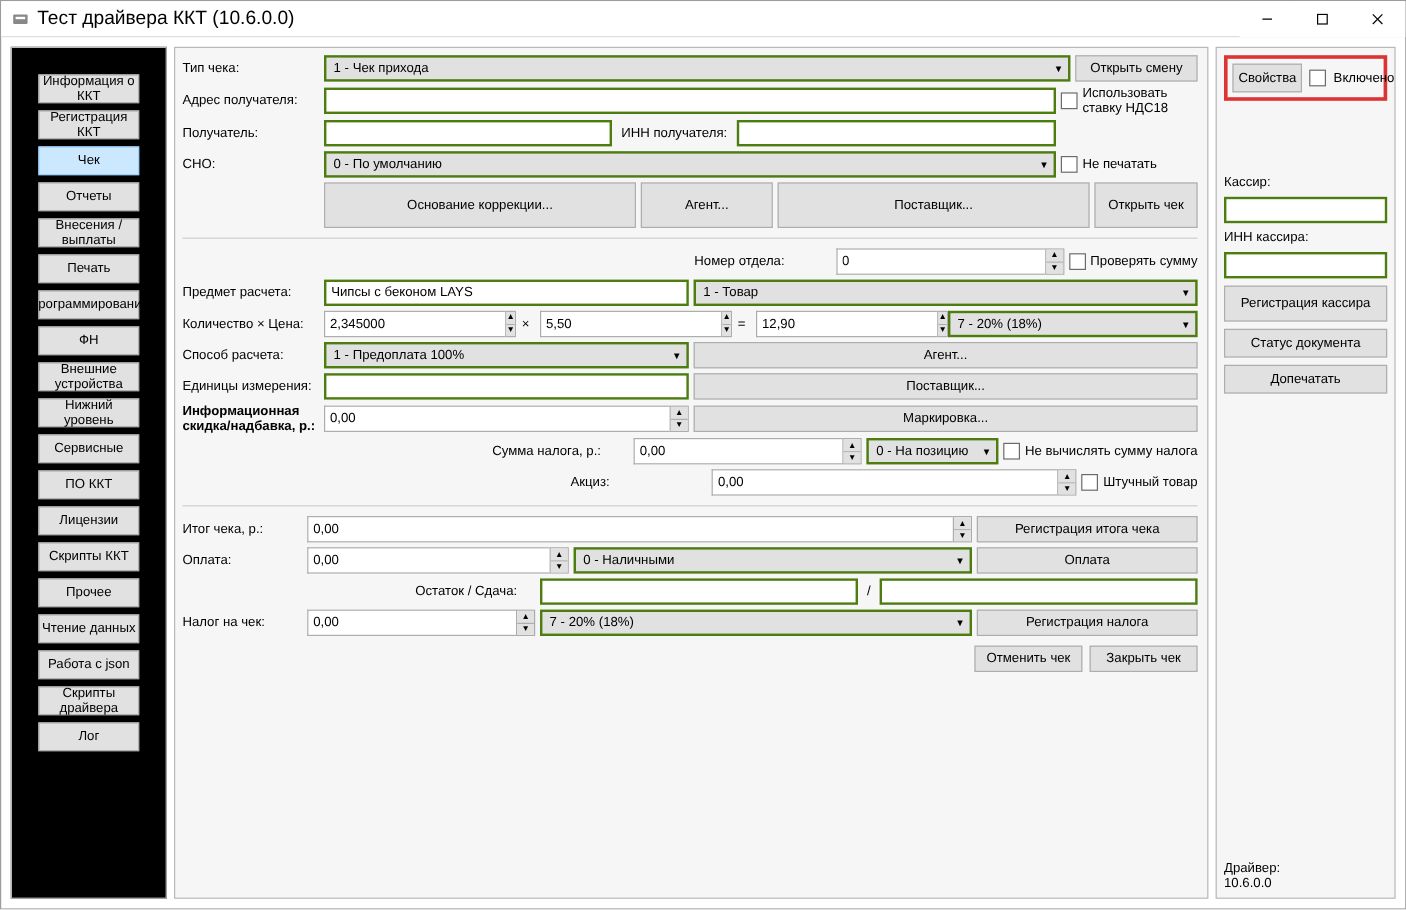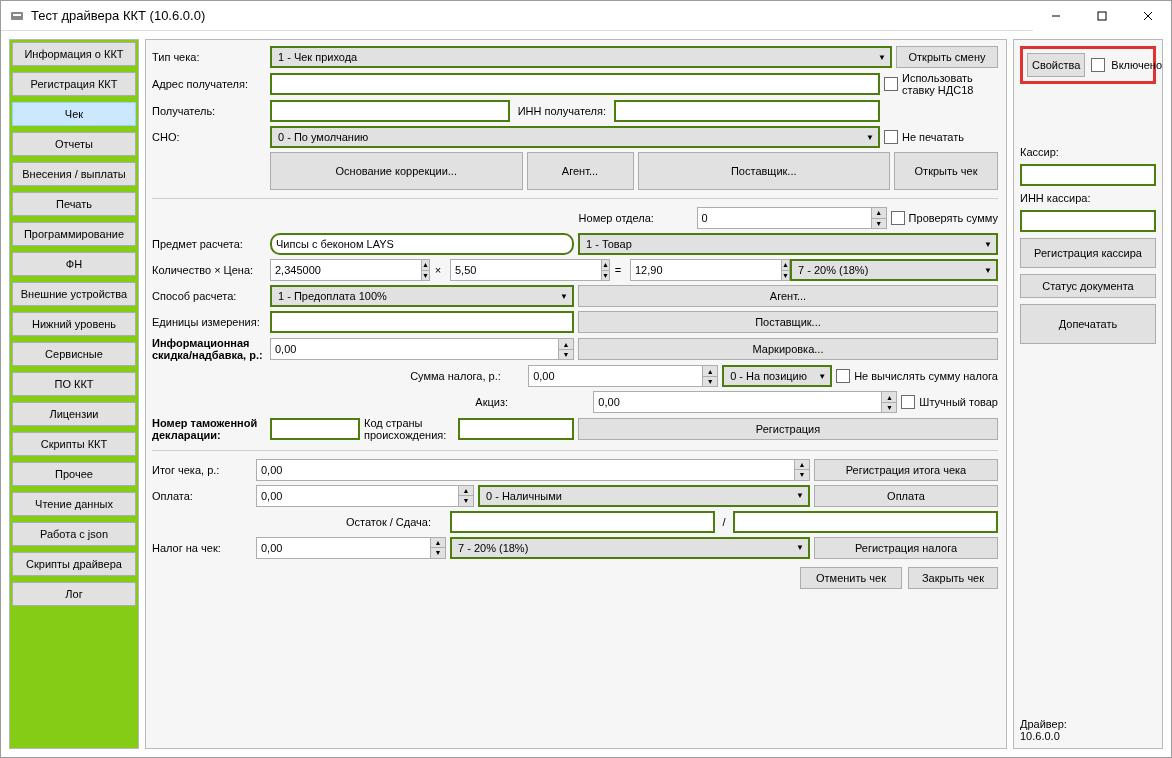--- a/index.html
+++ b/index.html
@@ -24,40 +24,40 @@
     align-items: center;
     padding: 0 0 0 8px;
     background: #fff;
     border-bottom: 1px solid #ddd;
   }
   .titlebar-icon {
     width: 16px; height: 16px;
     margin-right: 6px;
     display: inline-flex; align-items:center; justify-content:center;
   }
-  .titlebar-title { font-size: 13px; flex: 0 0 auto; }
+  .titlebar-title { font-size: 16px; flex: 0 0 auto; }
   .titlebar-spacer { flex: 1; }
   .titlebar-btn {
     width: 46px; height: 30px;
     display: flex; align-items: center; justify-content: center;
     background: #fff;
   }
 
   .client {
     flex: 1;
     display: flex;
     padding: 8px;
     gap: 6px;
     overflow: hidden;
   }
   .sidebar {
     width: 130px;
     border: 1px solid #b9b9b9;
-    background: #84cc16;
-    padding: 2px;
+    background: #000000;
+    padding: 22px;
     display: flex;
     flex-direction: column;
     gap: 6px;
   }
   .side-btn {
     height: 24px;
     border: 1px solid #adadad;
     background: #e1e1e1;
     font-size: 11px;
     cursor: default;
@@ -242,41 +242,41 @@
         </div>
         <span class="checkbox"></span>
         <span style="width:96px">Не печатать</span>
       </div>
 
       <div class="row" style="height:38px">
         <span class="lbl"></span>
         <div class="btn tall" style="flex:2.5">Основание коррекции...</div>
         <div class="btn tall" style="flex:1">Агент...</div>
         <div class="btn tall" style="flex:2.5">Поставщик...</div>
-        <div class="btn tall" style="width:104px">Открыть чек</div>
+        <div class="btn tall" style="width:86px">Открыть чек</div>
       </div>
 
       <div class="hr"></div>
 
       <div class="row">
         <span class="lbl">Номер отдела:</span>
         <div class="spinner" style="width:190px">
           <input class="spin-input" value="0" style="">
           <div class="spins">
               <div class="up">▲</div>
               <div class="down">▼</div>
             </div>
         </div>
         <span class="checkbox"></span>
         <span>Проверять сумму</span>
       </div>
 
       <div class="row">
         <span class="lbl">Предмет расчета:</span>
-        <input class="input" style="width: 304px; border-radius: 10px;" value="Чипсы с беконом LAYS">
+        <input class="input" style="width: 304px;" value="Чипсы с беконом LAYS">
         <div class="combo-box flex1">
           <span>1 - Товар</span>
           <span class="caret">▼</span>
         </div>
       </div>
 
       <div class="row">
         <span class="lbl">Количество × Цена:</span>
         <div class="spinner" style="width:156px">
           <input class="spin-input" value="2,345000" style="">
@@ -357,27 +357,20 @@
           <input class="spin-input" value="0,00" style="">
           <div class="spins">
               <div class="up">▲</div>
               <div class="down">▼</div>
             </div>
         </div>
         <span class="checkbox"></span>
         <span>Штучный товар</span>
       </div>
 
-      <div class="row">
-        <span class="lbl sm2">Номер таможенной декларации:</span>
-        <input class="input" style="width: 90px;" value="">
-        <span style="width:90px;line-height:1.1">Код страны происхождения:</span>
-        <input class="input" style="width: 116px;" value="">
-        <div class="btn flex1">Регистрация</div>
-      </div>
 
       <div class="hr"></div>
 
       <div class="row">
         <span class="lbl" style="width:100px">Итог чека, р.:</span>
         <div class="spinner flex1">
           <input class="spin-input" value="0,00" style="">
           <div class="spins">
               <div class="up">▲</div>
               <div class="down">▼</div>
@@ -419,21 +412,21 @@
             </div>
         </div>
         <div class="combo-box flex1">
           <span>7 - 20% (18%)</span>
           <span class="caret">▼</span>
         </div>
         <div class="btn" style="width:184px">Регистрация налога</div>
       </div>
 
       <div class="row" style="justify-content:flex-end; gap:6px; margin-top:4px">
-        <div class="btn" style="width:102px">Отменить чек</div>
+        <div class="btn" style="width:90px">Отменить чек</div>
         <div class="btn" style="width:90px">Закрыть чек</div>
       </div>
 
     </div>
 
     <div class="rightbar">
       <div class="highlight-box">
         <div class="btn" style="height:24px">Свойства</div>
         <div style="display:flex;align-items:center;gap:6px">
           <span class="checkbox"></span>
@@ -444,21 +437,21 @@
       <div style="margin-top:50px"></div>
 
       <span>Кассир:</span>
       <input class="input" style="height: 22px;" value="">
 
       <span>ИНН кассира:</span>
       <input class="input" style="height: 22px;" value="">
 
       <div class="btn" style="height:30px">Регистрация кассира</div>
       <div class="btn" style="height:24px">Статус документа</div>
-      <div class="btn" style="height:40px">Допечатать</div>
+      <div class="btn" style="height:24px">Допечатать</div>
 
       <div class="driver-label">
         <div>Драйвер:</div>
         <div>10.6.0.0</div>
       </div>
     </div>
 
   </div>
 </div>
 

